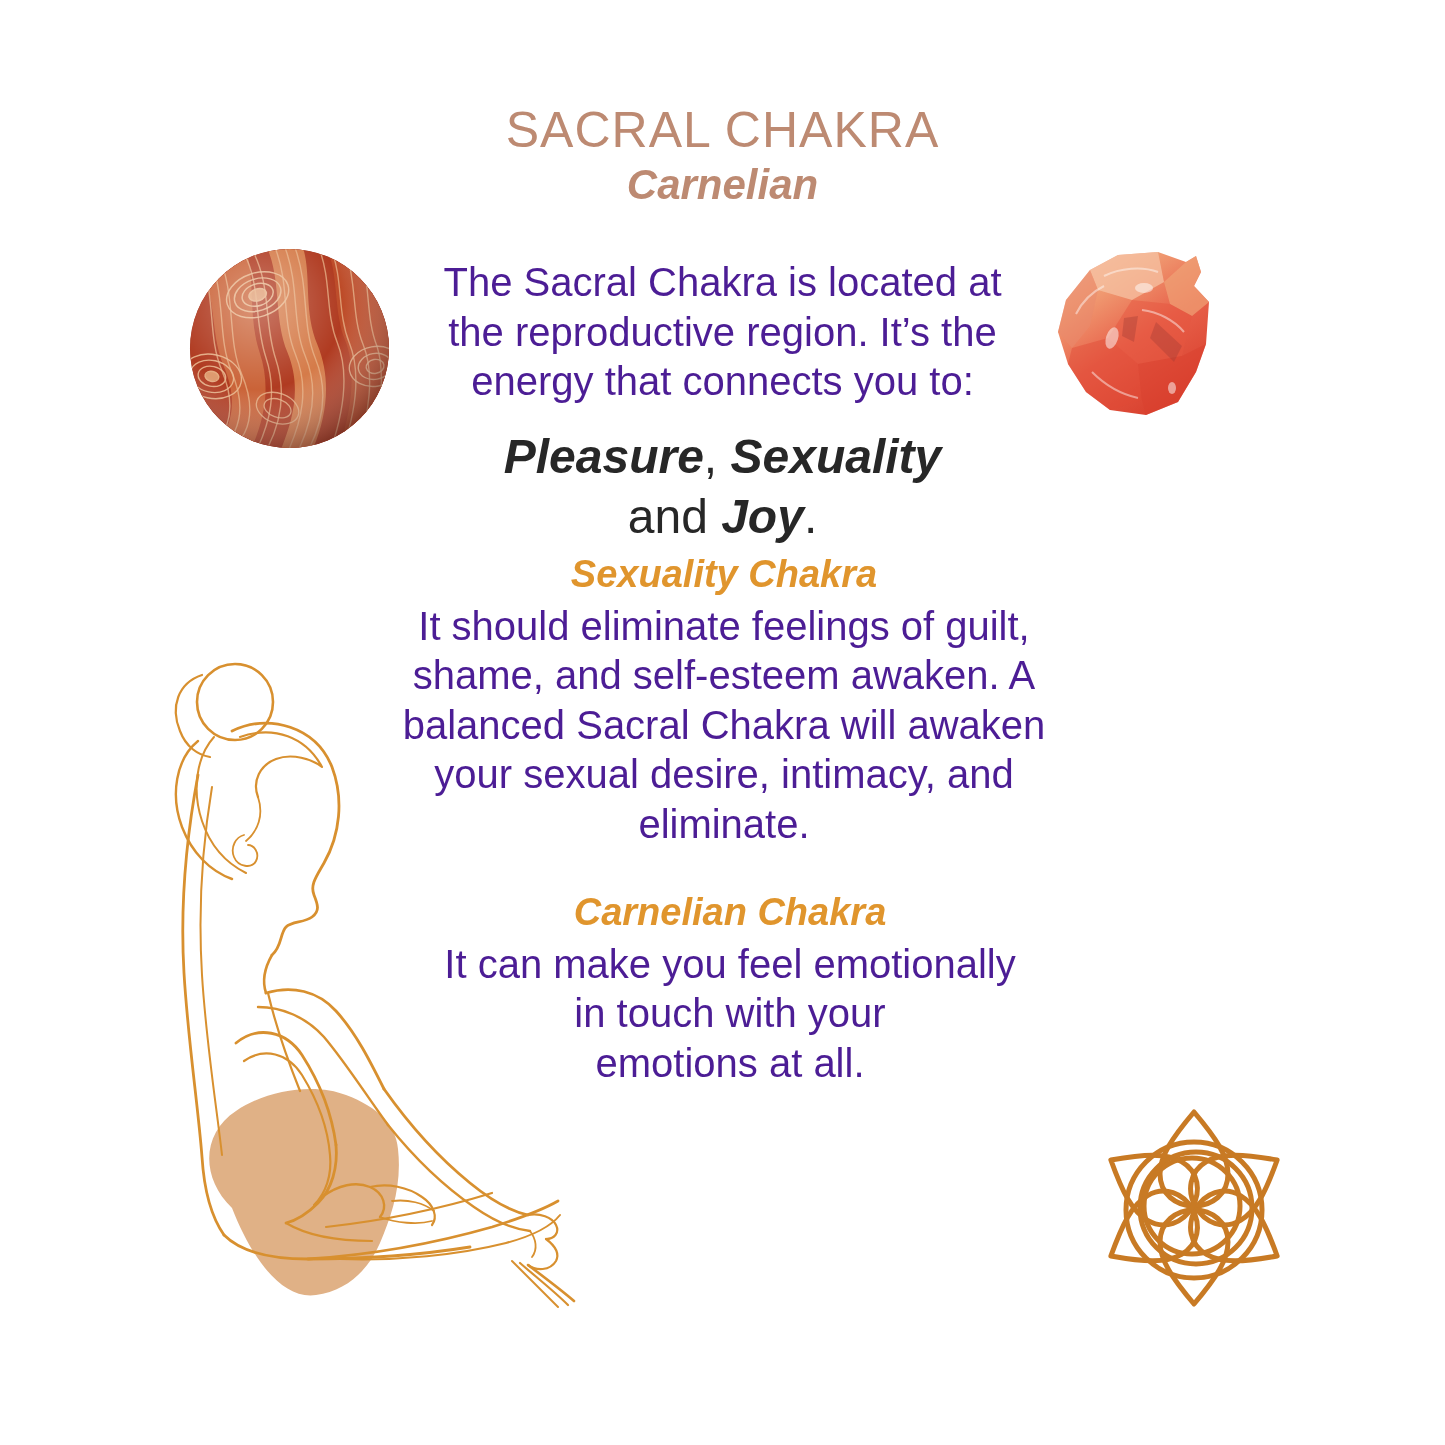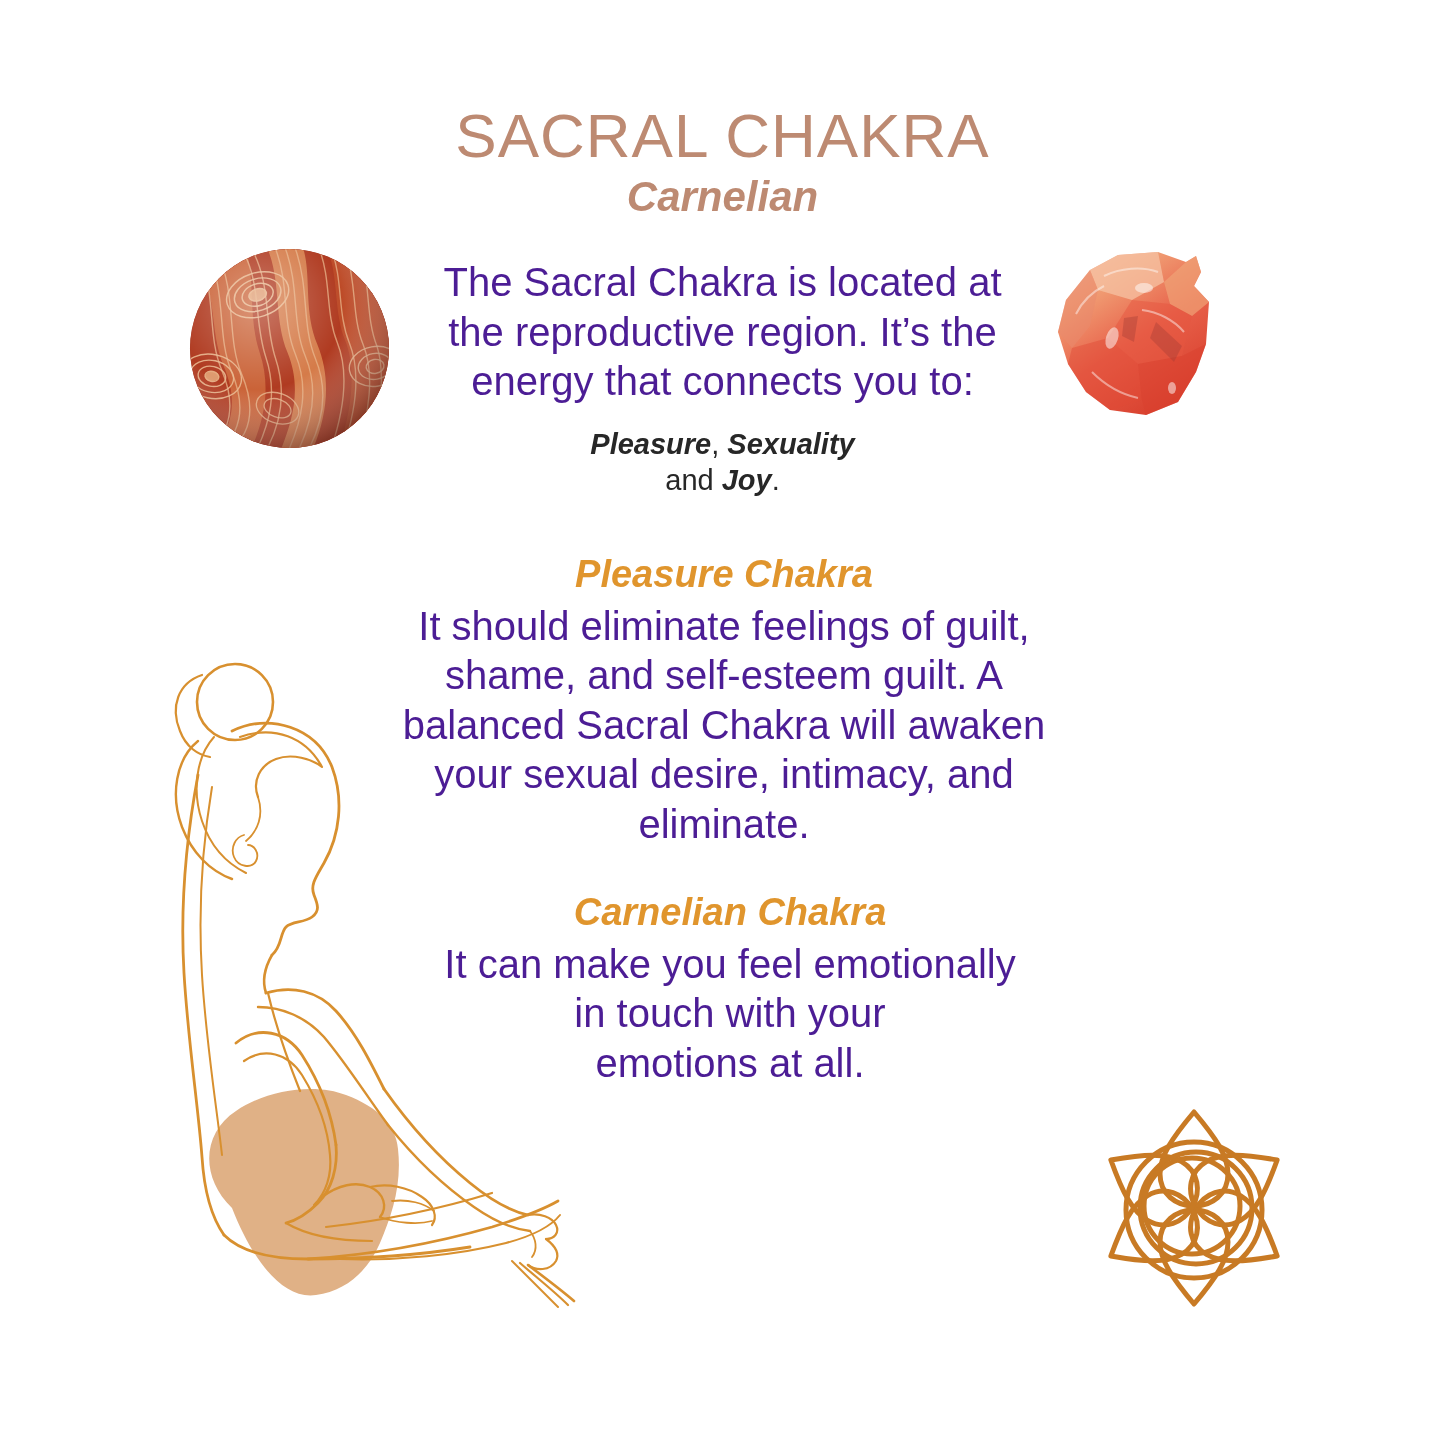--- a/index.html
+++ b/index.html
@@ -21,21 +21,21 @@
   
   .title-block {
     position: absolute;
     left: 0;
     top: 104px;
     width: 1445px;
     text-align: center;
   }
   .main-title {
     font-family: "Liberation Sans", sans-serif;
-    font-size: 62px;
+    font-size: 50px;
     font-weight: 400;
     letter-spacing: 1px;
     color: #bd8a72;
     line-height: 1.04;
     white-space: nowrap;
   }
   .sub-title {
     font-family: "Liberation Sans", sans-serif;
     font-size: 42px;
     font-weight: 700;
@@ -56,21 +56,21 @@
     font-weight: 300;
   }
   .para {
     font-size: 40px;
     line-height: 1.24;
     color: #4c1d95;
     font-weight: 300;
   }
   .para .ln { display: block; }
   .emph-line {
-    font-size: 29px;
+    font-size: 48px;
     line-height: 1.24;
     font-weight: 300;
   }
   .emph-line b {
     font-weight: 700;
     font-style: italic;
   }
   .section-head {
     font-size: 38px;
     font-weight: 700;
@@ -247,24 +247,24 @@
         <ellipse cx="98" cy="36" rx="9" ry="5"></ellipse>
       </g>
       <g fill="#9e3a34" opacity="0.35">
         <path d="M110 70 L136 94 L128 110 L104 86 Z"></path>
         <path d="M78 66 L92 64 L88 90 L76 84 Z"></path>
       </g>
     </svg>
   </div>
 
   <div class="text-col" id="balanced-block">
-    <div class="section-head">Pleasure Chakra</div>
+    <div class="section-head">Sexuality Chakra</div>
     <div class="para">
       <span class="ln">It should eliminate feelings of guilt,</span>
-      <span class="ln">shame, and self-esteem guilt. A</span>
+      <span class="ln">shame, and self-esteem awaken. A</span>
       <span class="ln">balanced Sacral Chakra will awaken</span>
       <span class="ln">your sexual desire, intimacy, and</span>
       <span class="ln">eliminate.</span>
     </div>
   </div>
 
   <div class="text-col" id="imbalanced-block">
     <div class="section-head">Carnelian Chakra</div>
     <div class="para">
       <span class="ln">It can make you feel emotionally</span>

